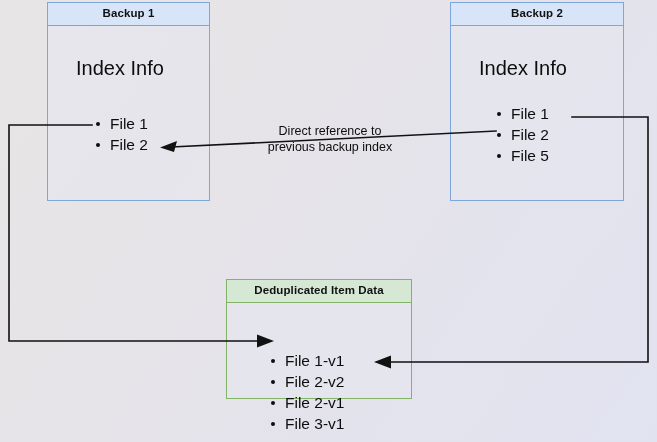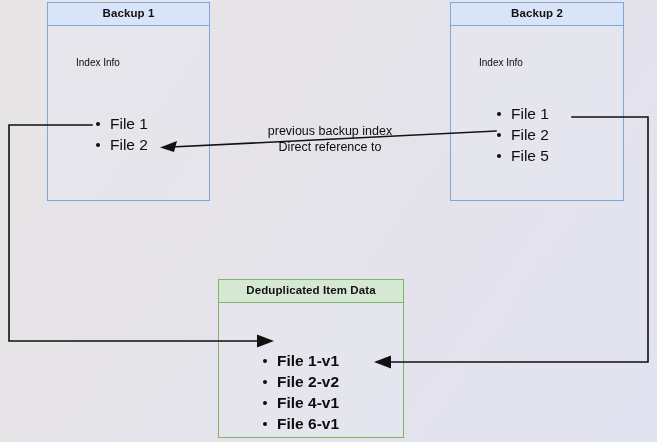--- a/index.html
+++ b/index.html
@@ -60,29 +60,28 @@
   
   .green {
     border: 1px solid #82b366;
   }
   .green .box-header {
     background: #d5e8d4;
     border-bottom: 1px solid #82b366;
   }
   .green .box-body {
     background: rgba(255,255,255,0.10);
-    font-weight: bold;
   }
 
   
   .index-title {
     position: absolute;
     left: 28px;
     top: 31px;
-    font-size: 10px;
+    font-size: 20px;
     color: #0d0d0d;
     white-space: nowrap;
   }
   .bullet-list {
     position: absolute;
     margin: 0;
     padding: 0;
     list-style: none;
   }
   .bullet-list li {
@@ -153,35 +152,35 @@
     <div class="box-body">
       <div class="index-title">Index Info</div>
       <ul class="bullet-list" style="left:44px; top:77px;">
         <li>File 1</li>
         <li>File 2</li>
         <li>File 5</li>
       </ul>
     </div>
   </div>
 
-  <div class="box green" style="left:218px; top:279px; width:186px; height:159px;">
+  <div class="box green" style="left:226px; top:279px; width:186px; height:120px;">
     <div class="box-header">Deduplicated Item Data</div>
     <div class="box-body">
       <ul class="bullet-list" style="left:42px; top:47px;">
         <li>File 1-v1</li>
         <li>File 2-v2</li>
-        <li>File 4-v1</li>
-        <li>File 6-v1</li>
+        <li>File 2-v1</li>
+        <li>File 3-v1</li>
       </ul>
     </div>
   </div>
 
   <div class="caption" style="left:250px; top:124px; width:160px;">
+    <div>Direct reference to</div>
     <div>previous backup index</div>
-    <div>Direct reference to</div>
   </div>
 
   <svg id="arrows" viewBox="0 0 657 442">
 
      Backup 1 "File 2" : direct reference --&gt;
     <g>
       <line x1="496" y1="131" x2="172" y2="147"></line>
       <polygon points="160,147.5 177,141 174,152"></polygon>
     </g>
 

